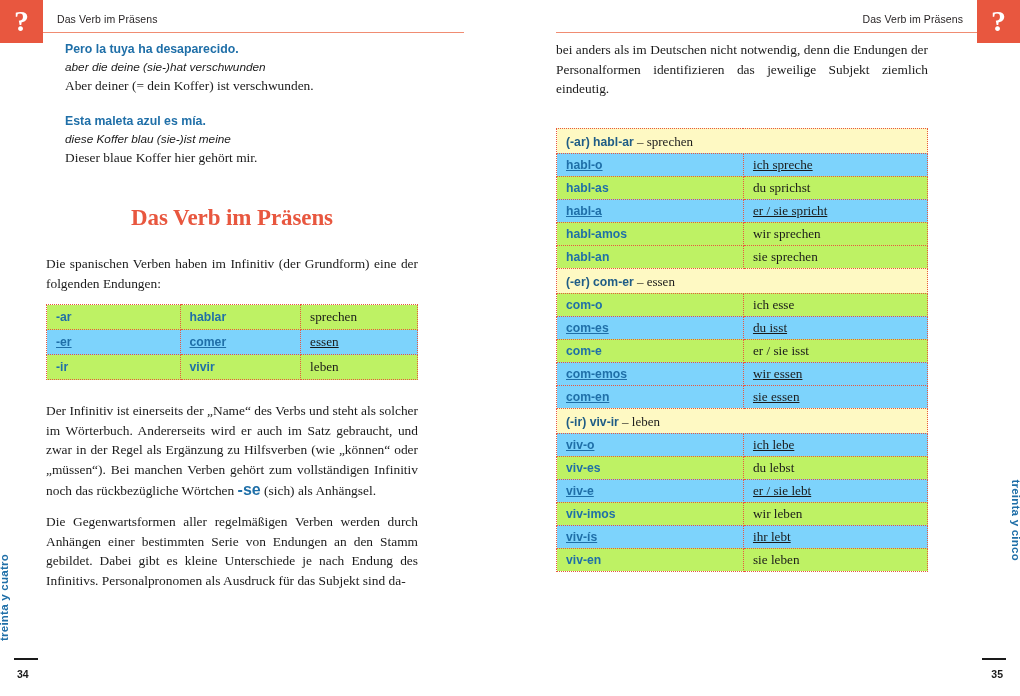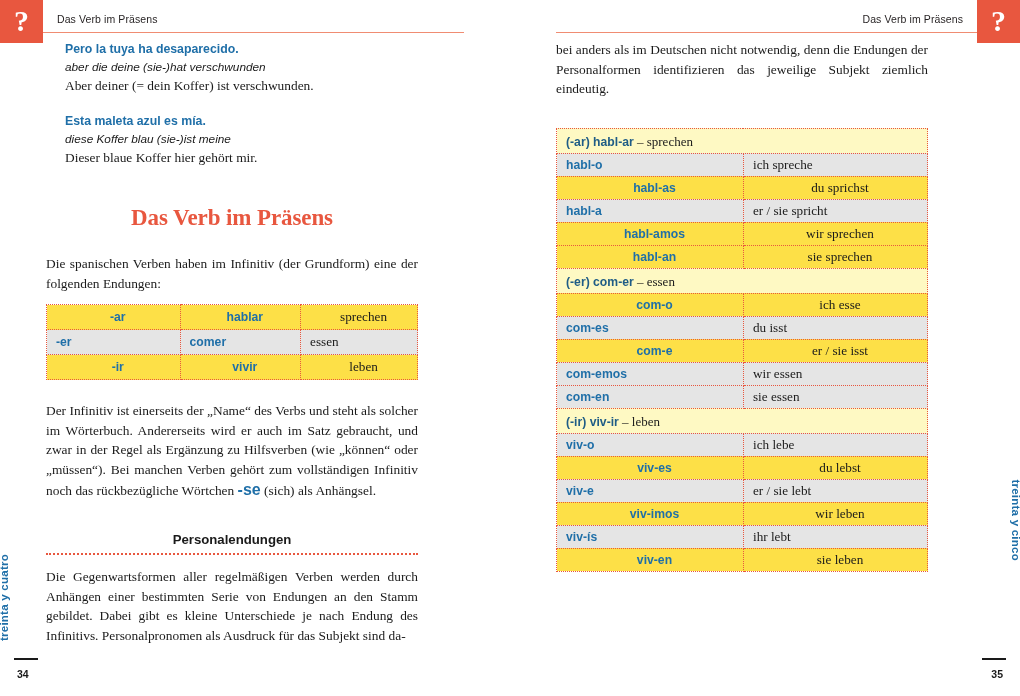--- a/index.html
+++ b/index.html
@@ -148,22 +148,22 @@
     font-family: "Liberation Sans", sans-serif;
     font-weight: bold;
     font-size: 12.2px;
     color: #1F6FA8;
   }
   .cell-de {
     font-family: "Liberation Serif", serif;
     font-size: 13.2px;
     color: #1a1a1a;
   }
-  tr.shade td { background: #e5e5e5; }
-  tr.plain td { background: #fde047; text-align: center; }
+  tr.shade td { background: #7dd3fc; text-decoration: underline; }
+  tr.plain td { background: #bef264; }
 
   
   .t-endings col.c1 { width: 36%; }
   .t-endings col.c2 { width: 32.5%; }
   .t-endings col.c3 { width: 31.5%; }
   .t-endings td { height: 18px; }
 
   
   .t-conj col.c1 { width: 50.4%; }
   .t-conj col.c2 { width: 49.6%; }
@@ -299,24 +299,20 @@
               <td class="cell-es">-ir</td>
               <td class="cell-es">vivir</td>
               <td class="cell-de">leben</td>
             </tr>
           </tbody>
         </table>
       </div>
 
       <p class="body" style="margin-top:21px;"><span>Der Infinitiv ist einerseits der „Name“ des Verbs und steht als solcher im Wörterbuch. Andererseits wird er auch im Satz gebraucht, und zwar in der Regel als Ergänzung zu Hilfsverben (wie „können“ oder „müssen“). Bei manchen Verben gehört zum vollständigen Infinitiv noch das rückbezügliche Wörtchen </span><span class="inline-blue">-se</span><span> (sich) als Anhängsel.</span></p>
 
-      <div style="margin-top:32px;">
-        <div class="subhead">Personalendungen</div>
-        <div class="dotrule"></div>
-      </div>
 
       <p class="body" style="margin-top:12px;">Die Gegenwartsformen aller regelmäßigen Verben werden durch Anhängen einer bestimmten Serie von Endungen an den Stamm gebildet. Dabei gibt es kleine Unterschiede je nach Endung des Infinitivs. Personalpronomen als Ausdruck für das Subjekt sind da-</p>
 
     </div>
 
     <div class="folio-wrap left">
       <div class="vword">treinta y cuatro</div>
       <div class="folio-rule"></div>
       <div class="folio-num">34</div>
     </div>

